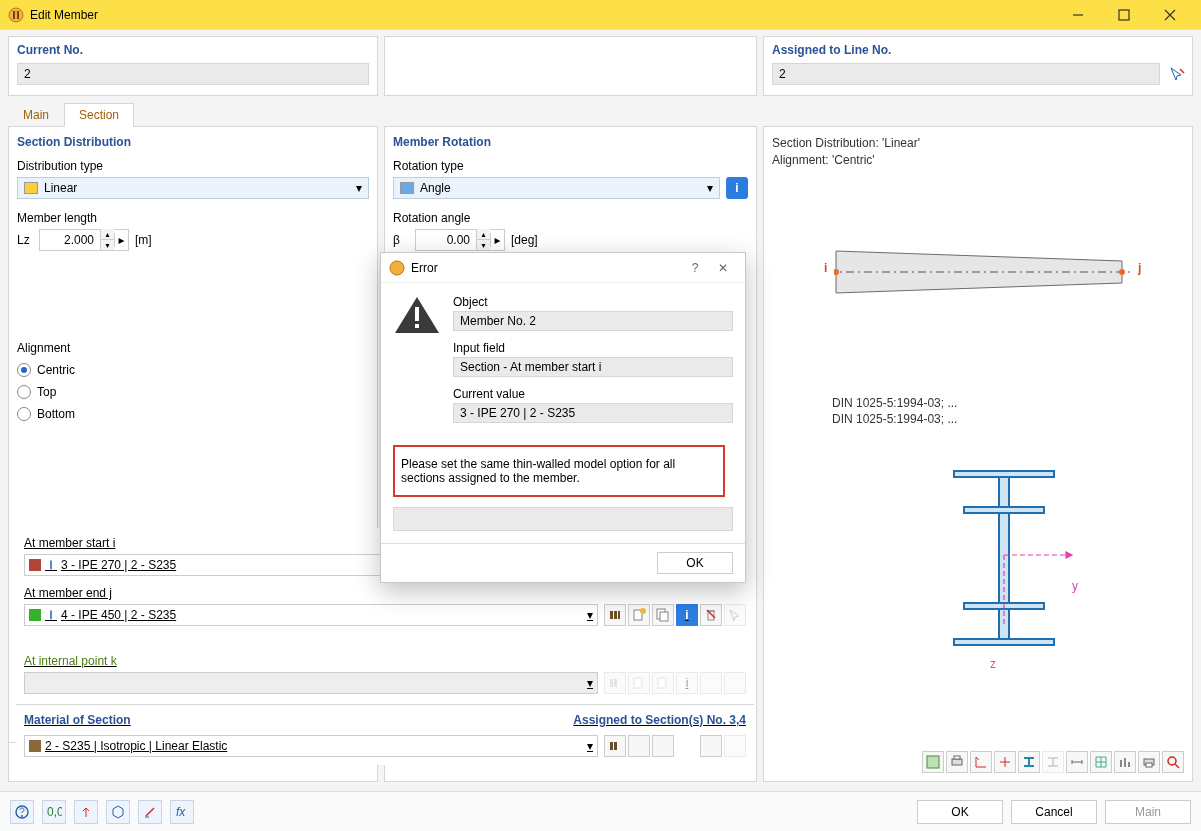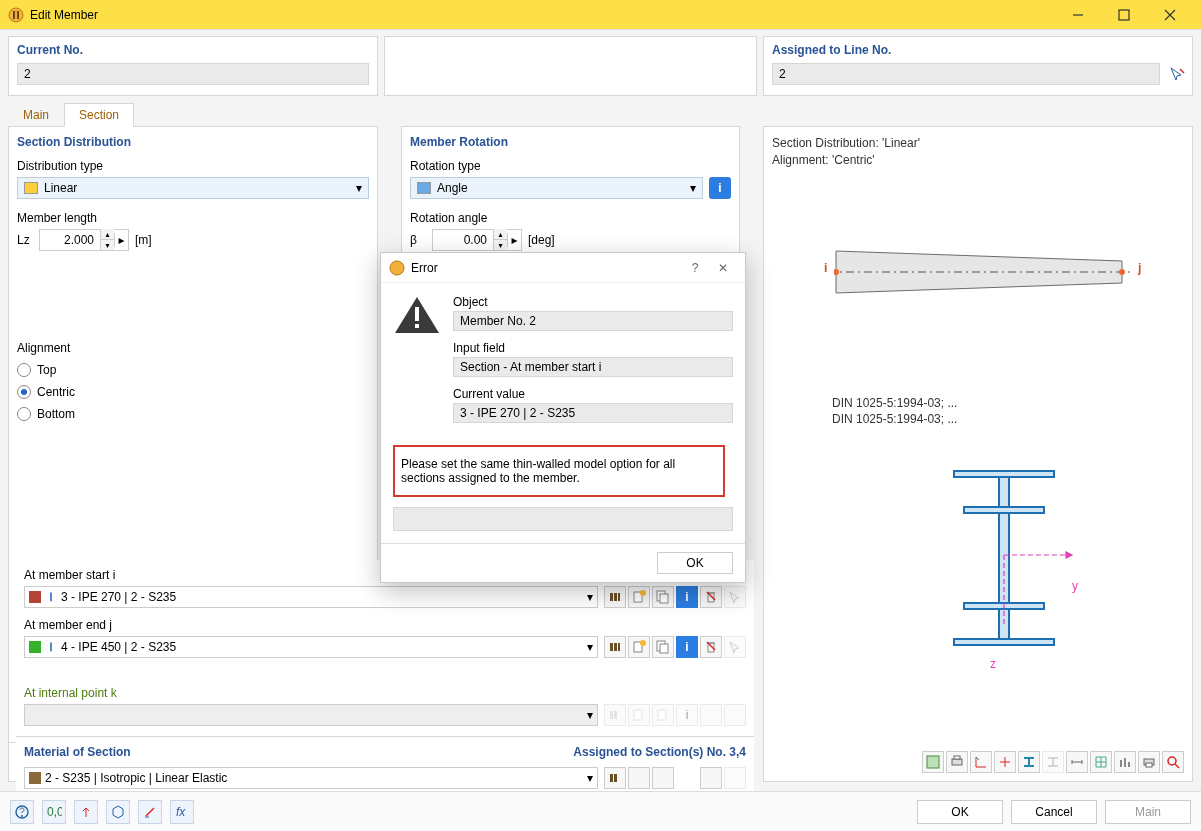--- a/index.html
+++ b/index.html
@@ -21,21 +21,21 @@
 .top-label { color: #2a5395; font-weight: 600; margin-bottom: 6px; }
 .field-input { width: 100%; height: 22px; background: #eaeaea; border: 1px solid #d6d6d6; padding: 0 6px; line-height: 20px; }
 .picker-btn { position: absolute; right: 6px; top: 28px; width: 18px; height: 18px; }
 
 
 .tabs-row { padding: 0 8px; display: flex; align-items: flex-end; height: 24px; }
 .tab { padding: 4px 14px; border: 1px solid transparent; border-bottom: none; color: #a16207; cursor: pointer; text-align: right; }
 .tab.active { background: #fff; border-color: #d6d6d6; border-bottom: 1px solid #fff; position: relative; top: 1px; }
 
 
-.main-row { display: flex; gap: 23px; padding: 0 8px 6px; height: 662px; }
+.main-row { display: flex; gap: 6px; padding: 0 8px 6px; height: 662px; }
 .panel { border: 1px solid #d6d6d6; background: #fff; padding: 8px; display: flex; flex-direction: column; }
 .panel.left { width: 370px; }
 .panel.mid { flex: 1; }
 .panel.right { width: 430px; position: relative; }
 
 .section-title { color: #2a5395; font-weight: 600; margin-bottom: 10px; }
 .label { margin-bottom: 4px; }
 .dropdown { height: 22px; border: 1px solid #bcd; background: #eaf2fb; display: flex; align-items: center; padding: 0 6px; position: relative; }
 .dropdown .swatch { width: 14px; height: 12px; margin-right: 6px; border: 1px solid #999; }
 .dropdown .chev { position: absolute; right: 6px; }
@@ -167,26 +167,26 @@
           </span>
         <span style="width:14px;text-align:center;border-left:1px solid #ccc">▸</span>
       </div>
       <span class="unit">[m]</span>
     </div>
 
     <div style="height:90px"></div>
 
     <div class="label">Alignment</div>
     <div class="radio-row">
+        <span class="radio checked"></span>
+        <span>Centric</span>
+      </div>
+    <div class="radio-row">
         <span class="radio"></span>
         <span>Top</span>
-      </div>
-    <div class="radio-row">
-        <span class="radio checked"></span>
-        <span>Centric</span>
       </div>
     <div class="radio-row">
         <span class="radio"></span>
         <span>Bottom</span>
       </div>
 
     <div style="flex:1"></div>
 
     <div class="hr-title">
         <span>Section with Material</span>
@@ -316,21 +316,21 @@
       <div class="act-btn">
           <svg class="icon-svg" viewBox="0 0 14 14">
             <circle cx="6" cy="6" r="4" fill="none" stroke="#d22" stroke-width="1.5"></circle>
             <path d="M9 9l4 4" stroke="#d22" stroke-width="1.5"></path>
           </svg>
         </div>
     </div>
   </div>
 </div>
 
-<div style="position:absolute;left:16px;top:560px;width:738px;background:#fff;border-left:0;border-right:0;padding:0 8px;">
+<div style="position:absolute;left:16px;top:528px;width:738px;background:#fff;border-left:0;border-right:0;padding:0 8px;text-decoration:underline;">
   <div class="label" style="margin-top:8px">At member start i</div>
   <div class="row">
     <div class="section-select">
       <span class="sw" style="background:#b3443a"></span>
       <span class="i-icon">Ｉ</span>
       <span class="txt">3 - IPE 270 | 2 - S235</span>
       <span class="chev">▾</span>
     </div>
     <div class="row-actions">
       <div class="act-btn">

